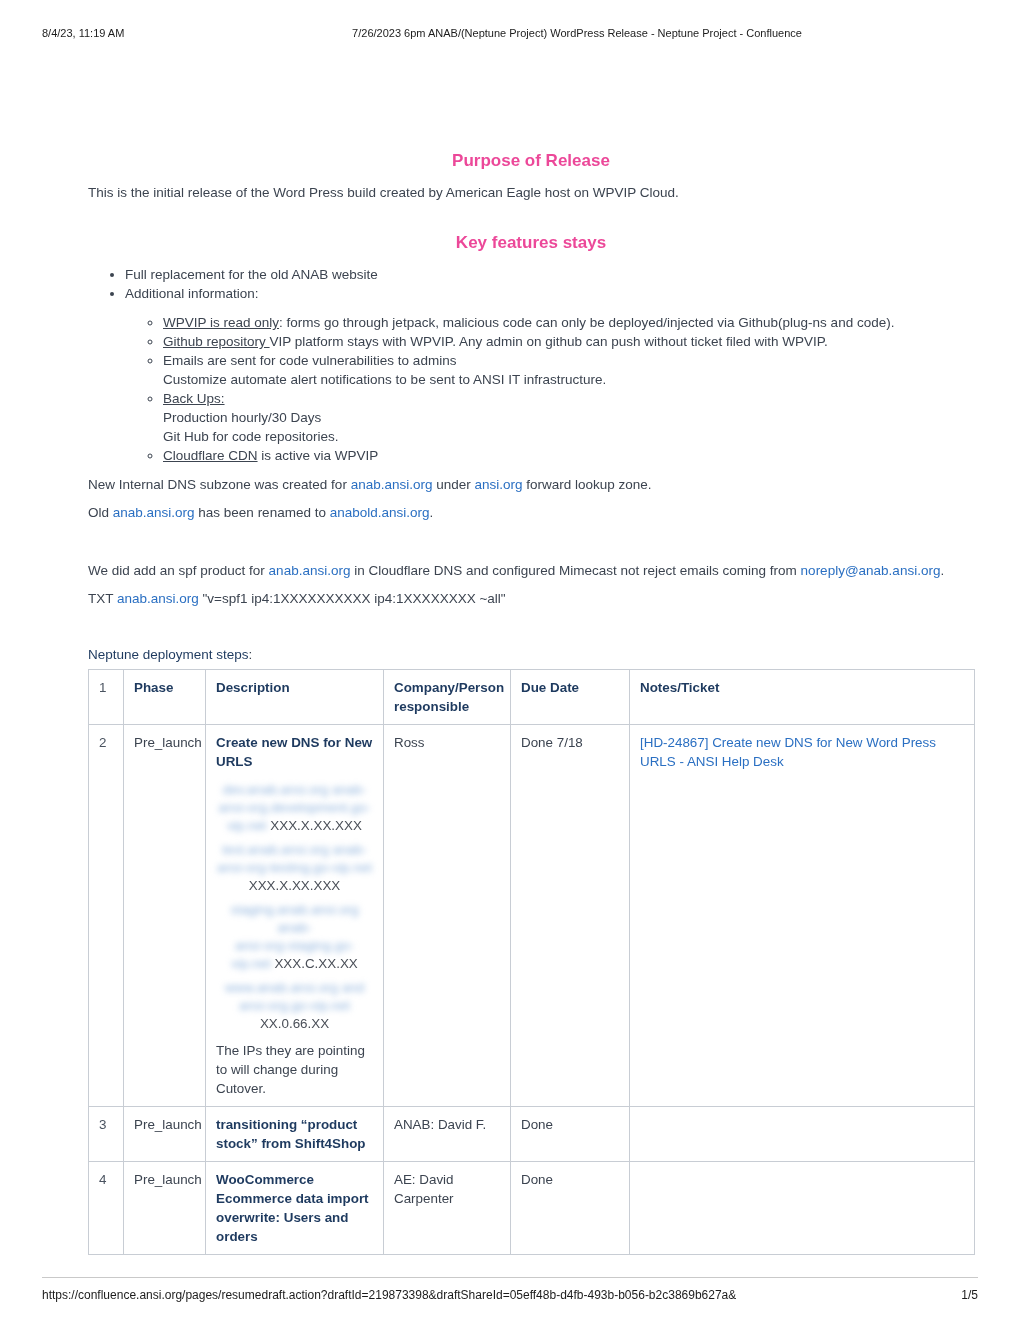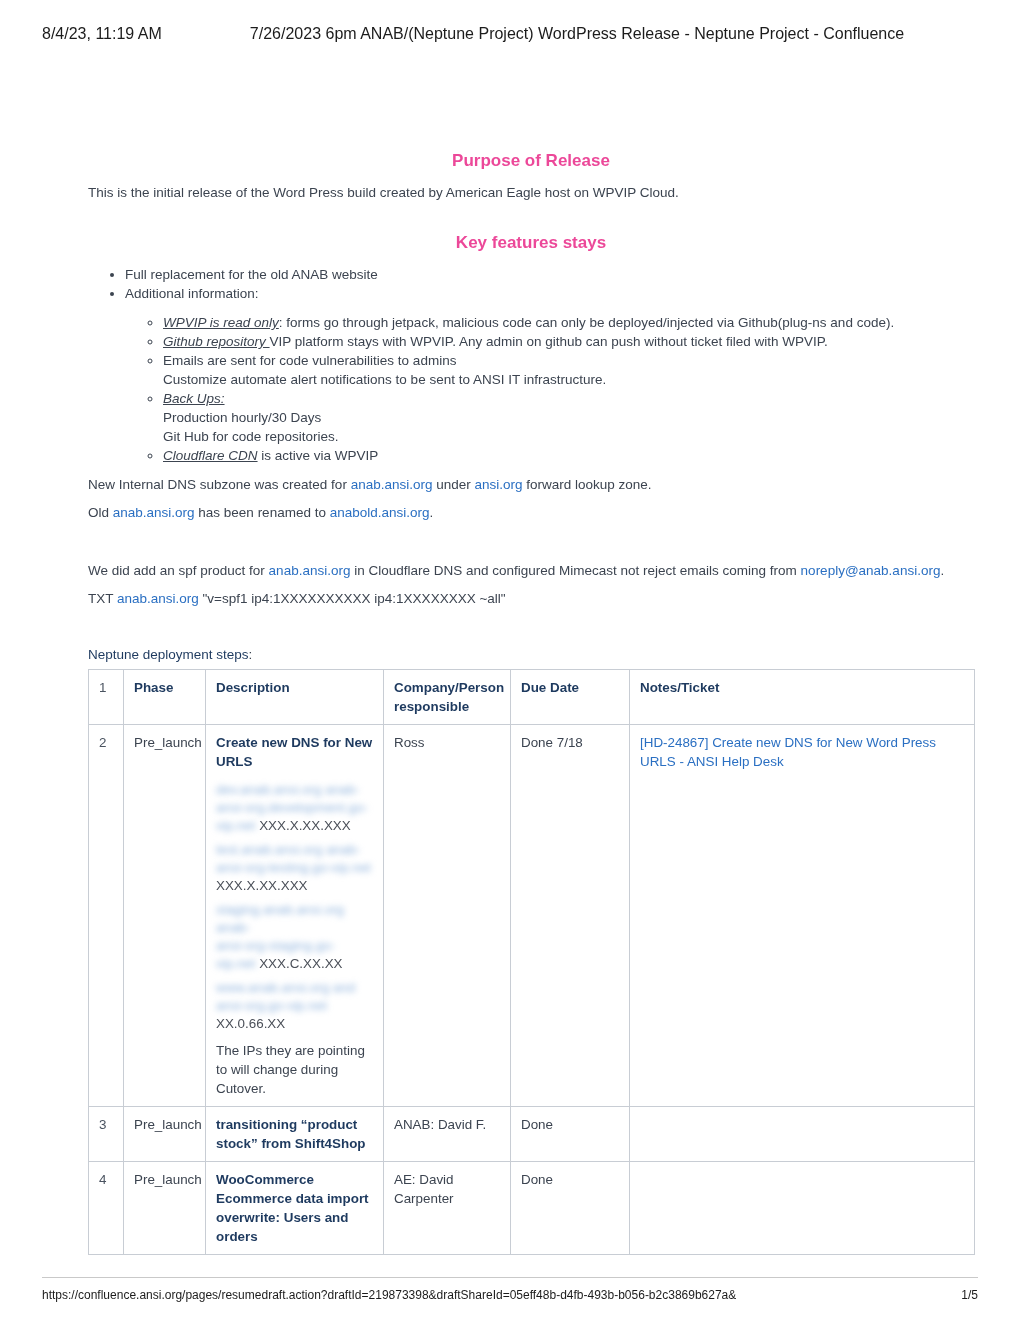--- a/index.html
+++ b/index.html
@@ -7,56 +7,56 @@
   body {
     width: 1020px; height: 1320px;
     position: relative;
     font-family: "Liberation Sans", sans-serif;
     color: #3c4450;
     font-size: 13.5px;
     line-height: 19px;
   }
   
   .print-header { position: absolute; top: 24px; left: 0; right: 0; height: 16px;
-    font-size: 16px; color: #1c1c1c; text-decoration: underline; }
+    font-size: 11px; color: #1c1c1c; text-decoration: underline; }
   .ph-left { position: absolute; left: 42px; top: 0; white-space: nowrap; }
   .ph-center { position: absolute; left: 150px; right: 16px; top: 0; text-align: center; white-space: nowrap; }
   .print-footer { position: absolute; left: 42px; right: 42px; top: 1277px;
     border-top: 1px solid #c9c9c9; padding-top: 8px;
     font-size: 12px; color: #1c1c1c; display: flex; justify-content: space-between; }
   .pf-url { white-space: nowrap; overflow: hidden; }
   
   .content { position: absolute; top: 0; left: 88px; width: 886px; padding-top: 150px; }
   h2 { font-size: 17px; line-height: 22px; color: #ec4899; font-weight: bold; margin: 0 0 11px 0; text-align: center; }
   .mt { margin-top: 30px; }
   p.body { margin: 0; }
   
   ul.l1 { list-style-type: disc; margin: 9px 0 0 0; padding-left: 37px; }
   ul.l1 > li { line-height: 19px; }
   ul.l2 { list-style-type: circle; margin: 10px 0 10px 0; padding-left: 75px; }
   ul.l2 > li { line-height: 19px; }
-  .u { text-decoration: underline; font-style: italic; }
+  .u { text-decoration: underline; }
   
   .para { margin: 9px 0 0 0; }
   .para.first { margin-top: 10px; }
   .para.gap { margin-top: 39px; }
   a.link { color: #2a6fc2; text-decoration: none; cursor: pointer; }
   
   .steps { margin: 37px 0 5px 0; }
   .steps .lbl { font-weight: normal; color: #1e3a5f; }
   
   table { border-collapse: collapse; width: 886px; table-layout: fixed; font-size: 13.4px; }
   th, td { border: 1px solid #c8cdd4; vertical-align: top; text-align: left;
     padding: 8px 10px; line-height: 19px; }
   thead th { color: #1e3a5f; font-weight: bold; }
   thead th.num, td.num { font-weight: normal; color: #4a5360; }
   td .bold-title { font-weight: bold; color: #1e3a5f; }
   .desc-title { font-weight: bold; color: #1e3a5f; margin-bottom: 10px; }
   .rpara { margin-bottom: 6px; line-height: 18px; }
-  .rline { line-height: 18px; }
+  .rline { line-height: 18px; text-align: center; }
   .rblur { color: #8fb3dd; filter: blur(3px); }
   .rclear { color: #4a4f58; filter: blur(0.3px); }
   .desc-note { margin-top: 8px; }
 </style>
 </head>
 <body>
 
 <div class="print-header">
   <span class="ph-left">8/4/23, 11:19 AM</span>
   <span class="ph-center">7/26/2023 6pm ANAB/(Neptune Project) WordPress Release - Neptune Project - Confluence</span>

